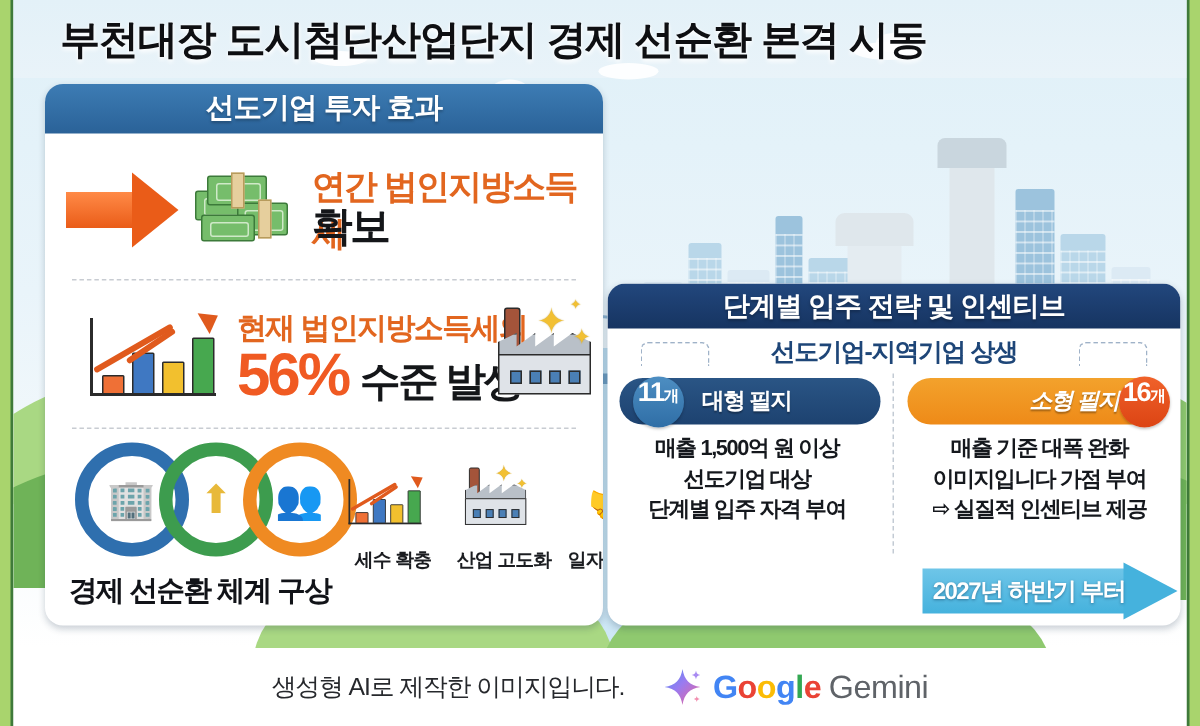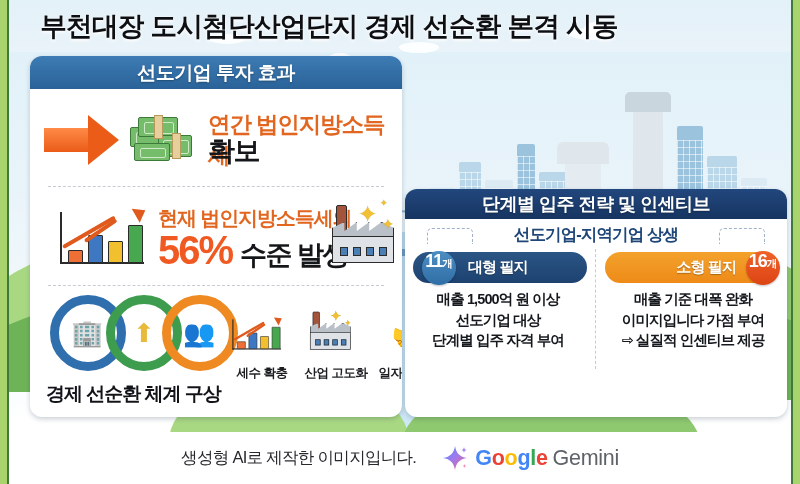--- a/index.html
+++ b/index.html
@@ -601,33 +601,38 @@
         <span class="pill-text" style="margin-left:12px;">대형 필지</span>
       </div>
 
       <div class="rp-col" style="left:3px; top:70px;">
         <div class="ln b">매출 1,500억 원 이상</div>
         <div class="ln">선도기업 대상</div>
         <div class="ln">단계별 입주 자격 부여</div>
       </div>
 
       <div class="pill orange" style="left:200px; top:33px; width:174px; justify-content:flex-end;">
-        <span class="pill-text" style="margin-right:10px;">소형 필지</span>
+        <span class="pill-text" style="font-style:italic;">소형 필지</span>
         <div class="pill-badge r" style="margin-right:-1px;">
           <span class="n">16</span>
           <span class="u">개</span>
         </div>
       </div>
 
       <div class="rp-col" style="left:198px; top:70px;">
         <div class="ln">매출 기준 대폭 완화</div>
         <div class="ln">이미지입니다 가점 부여</div>
         <div class="ln">⇨ 실질적 인센티브 제공</div>
       </div>
 
+      <div class="date-arrow">
+        <i class="body"></i>
+          <i class="head"></i>
+        <div class="txt">2027년 하반기 부터</div>
+      </div>
     </div>
   </div>
 
   <div class="footer">
     <div class="footer-note">생성형 AI로 제작한 이미지입니다.</div>
     <div class="gemini">
       <div class="gem-star">
         <svg width="26" height="26" viewBox="0 0 26 26">
           <defs>
             <linearGradient id="gs" x1="0" y1="0" x2="1" y2="1">

